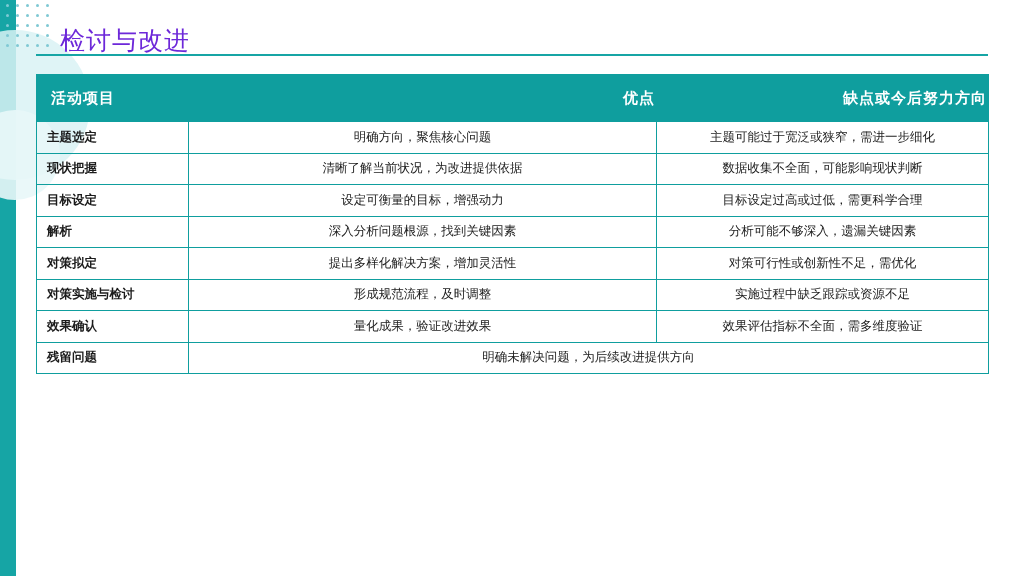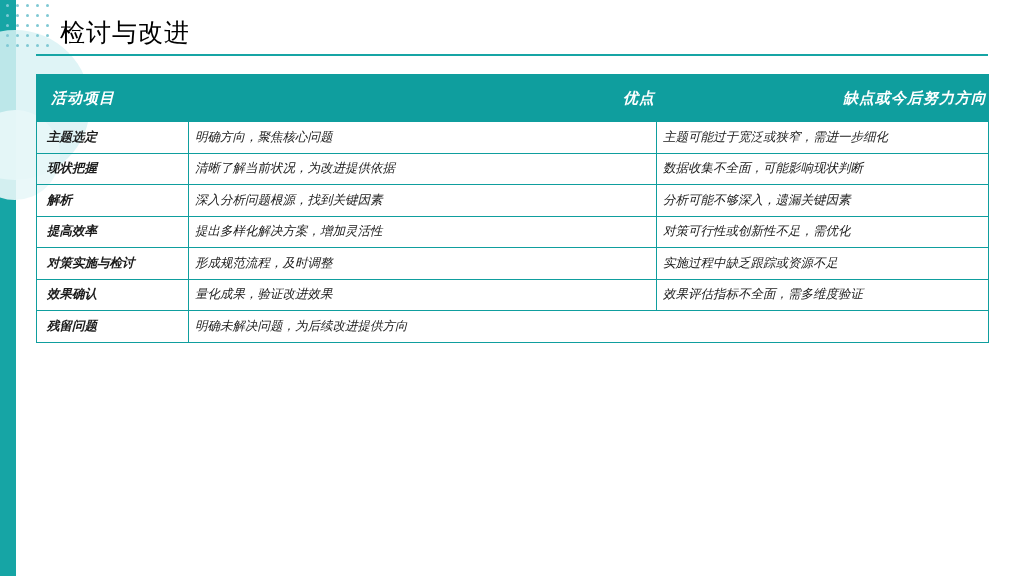--- a/index.html
+++ b/index.html
@@ -57,23 +57,23 @@
     height: 3px;
     border-radius: 50%;
     background: #7fc9d4;
     display: block;
   }
 
   
   .slide-title {
     position: absolute;
     left: 60px;
-    top: 16px;
+    top: 24px;
     font-size: 25px;
-    color: #000000;
+    color: #6d28d9;
     letter-spacing: 1px;
     font-weight: 400;
   }
   .title-rule {
     position: absolute;
     left: 36px;
     top: 54px;
     width: 952px;
     height: 2px;
     background: #16a5a5;
@@ -83,41 +83,41 @@
   .table-wrap {
     position: absolute;
     left: 36px;
     top: 74px;
     width: 952px;
   }
   table.main {
     border-collapse: collapse;
     width: 952px;
     table-layout: fixed;
-    font-style: italic;
   }
   table.main th {
     background: #0f9e9e;
     color: #ffffff;
     font-size: 15px;
     font-weight: bold;
     height: 44px;
     border: 1px solid #0f9e9e;
     text-align: right;
     letter-spacing: 1px;
   }
   table.main th.col-item {
     text-align: left;
     padding-left: 14px;
   }
   table.main td {
     border: 1px solid #0f9e9e;
     height: 30.5px;
     font-size: 12.5px;
     color: #1b1b1b;
+    text-align: center;
     padding: 0 6px;
   }
   table.main td.item {
     text-align: left;
     padding-left: 10px;
     font-weight: bold;
     font-size: 12.5px;
   }
   .col1 { width: 152px; }
   .col2 { width: 468px; }
@@ -179,26 +179,31 @@
           <td class="item">主题选定</td>
           <td>明确方向，聚焦核心问题</td>
           <td>主题可能过于宽泛或狭窄，需进一步细化</td>
         </tr>
         <tr>
           <td class="item">现状把握</td>
           <td>清晰了解当前状况，为改进提供依据</td>
           <td>数据收集不全面，可能影响现状判断</td>
         </tr>
         <tr>
+          <td class="item">目标设定</td>
+          <td>设定可衡量的目标，增强动力</td>
+          <td>目标设定过高或过低，需更科学合理</td>
+        </tr>
+        <tr>
           <td class="item">解析</td>
           <td>深入分析问题根源，找到关键因素</td>
           <td>分析可能不够深入，遗漏关键因素</td>
         </tr>
         <tr>
-          <td class="item">提高效率</td>
+          <td class="item">对策拟定</td>
           <td>提出多样化解决方案，增加灵活性</td>
           <td>对策可行性或创新性不足，需优化</td>
         </tr>
         <tr>
           <td class="item">对策实施与检讨</td>
           <td>形成规范流程，及时调整</td>
           <td>实施过程中缺乏跟踪或资源不足</td>
         </tr>
         <tr>
           <td class="item">效果确认</td>

